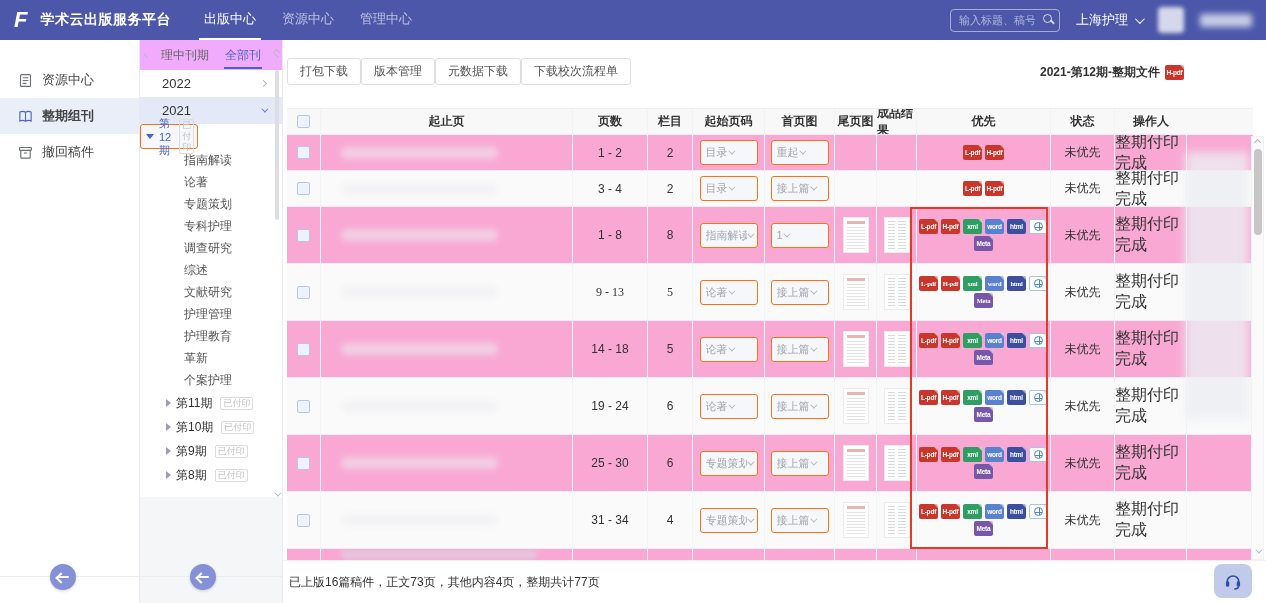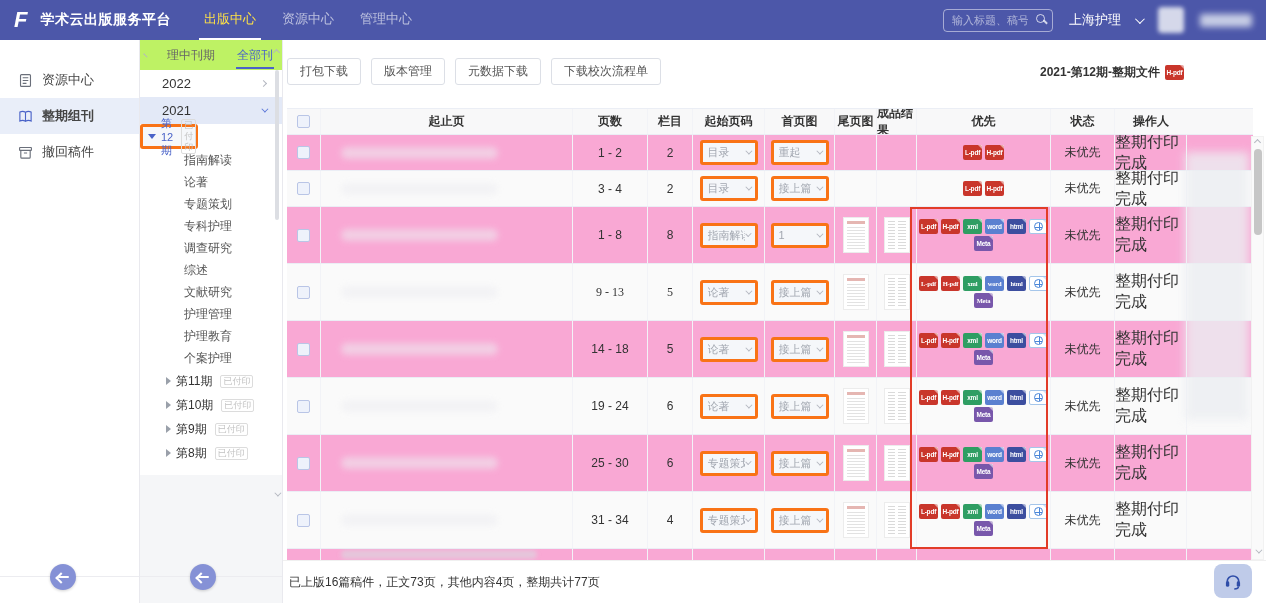--- a/index.html
+++ b/index.html
@@ -5,28 +5,28 @@
   *{margin:0;padding:0;box-sizing:border-box}
   body{font-family:"Liberation Sans","DejaVu Sans",sans-serif;background:#fff}
   .page{position:relative;width:1266px;height:603px;background:#fff;overflow:hidden;font-size:12px;color:#333}
 
   
   .topbar{position:absolute;left:0;top:0;width:100%;height:40px;background:#4c57a9;display:flex;align-items:center;color:#fff;z-index:10}
   .logo{margin:0 13px 0 14px;font-weight:800;font-size:22px;font-style:italic;line-height:40px}
   .brand{font-size:14px;font-weight:bold;margin-right:28px;letter-spacing:.5px}
   .nav{display:flex;height:40px}
   .nav-item{padding:0 5px;margin-right:16px;line-height:37px;font-size:13px;color:rgba(255,255,255,.62);cursor:pointer;border-bottom:2px solid transparent}
-  .nav-item.active{color:#fde047;border-bottom-color:#fff}
+  .nav-item.active{color:#ffffff;border-bottom-color:#fff}
   .top-right{margin-left:auto;display:flex;align-items:center;gap:16px;margin-right:14px}
   .search{position:relative}
   .search input{width:110px;height:23px;background:transparent;border:1px solid rgba(255,255,255,.5);border-radius:4px;color:#fff;font-size:11px;padding:0 24px 0 8px;outline:none;font-family:inherit}
   .search input::placeholder{color:rgba(255,255,255,.55)}
   .mag{position:absolute;right:8px;top:5px;width:9px;height:9px;border:1.5px solid rgba(255,255,255,.75);border-radius:50%}
   .mag::after{content:"";position:absolute;width:5px;height:1.5px;background:rgba(255,255,255,.75);transform:rotate(45deg);right:-4px;bottom:-1px}
-  .journal{display:flex;align-items:center;gap:14px;font-size:13px;cursor:pointer}
+  .journal{display:flex;align-items:center;gap:7px;font-size:13px;cursor:pointer}
   .avatar{width:26px;height:26px;border-radius:4px;background:#e4e7f2;filter:blur(2px);opacity:.9}
   .uname{width:52px;height:13px;border-radius:2px;background:#dde2f0;filter:blur(3px);opacity:.85}
 
   
   .chev{display:inline-block;width:6px;height:6px;border-right:1.4px solid #b3b7c0;border-bottom:1.4px solid #b3b7c0}
   .chev.white{border-color:#fff;width:7px;height:7px}
   .chev.downc{transform:rotate(45deg) translateY(-2px)}
   .chev.rightc{transform:rotate(-45deg)}
   .chev.leftc{transform:rotate(135deg)}
   .chev.upc{transform:rotate(-135deg)}
@@ -42,52 +42,52 @@
   .side-item.active{background:#e9eef9;font-weight:bold}
   .side-item.active .ic{color:#4a63c8}
   .panel-footline{position:absolute;left:0;right:0;top:536px;border-top:1px solid #ececf0}
   .collapse{position:absolute;width:26px;height:26px;border-radius:50%;background:#8591d6;display:flex;align-items:center;justify-content:center;cursor:pointer;box-shadow:0 1px 3px rgba(0,0,0,.18);z-index:5}
   .arr-l{position:relative;width:11px;height:2px;background:#fff;border-radius:1px}
   .arr-l::before{content:"";position:absolute;left:-1px;top:-2.5px;width:6px;height:6px;border-left:2px solid #fff;border-bottom:2px solid #fff;transform:rotate(45deg)}
 
   
   .treep{position:absolute;left:140px;top:40px;width:143px;height:563px;background:#f5f6f8;border-right:1px solid #e9e9ee}
   .tree-white{background:#fff;padding-bottom:10px}
-  .tabs{display:flex;align-items:center;height:30px;padding:0 5px;gap:20px;background:#bef264}
+  .tabs{display:flex;align-items:center;height:30px;padding:0 5px;gap:14px;background:#f0abfc}
   .tab{font-size:12px;color:#666;padding:5px 1px 3px;border-bottom:2px solid transparent;cursor:pointer;white-space:nowrap}
   .tab.active{color:#4a63c8;border-bottom-color:#4a63c8}
   .tree-year{height:27px;display:flex;align-items:center;justify-content:space-between;padding:0 16px 0 22px;font-size:13px;color:#333;cursor:pointer}
   .tree-year.selected{background:#e3e9f7}
   .tree-year.selected .chev{border-color:#5b76d8}
   .tree-issue{height:24px;display:flex;align-items:center;padding-left:26px;gap:5px;font-size:12px;color:#333;cursor:pointer}
   .tree-issue.sel{color:#4a63c8}
   .badge{font-size:9px;color:#c2c2c2;border:1px solid #dcdcdc;border-radius:2px;padding:0 2px;line-height:11px;margin-left:3px}
   .tree-cat{height:22px;line-height:22px;padding-left:44px;font-size:12px;color:#555;cursor:pointer}
   .tsb{position:absolute;right:3px;cursor:pointer}
   .tsb-thumb{position:absolute;right:3px;top:30px;width:4px;height:150px;background:#dcdee3;border-radius:2px}
 
   
   .main{position:absolute;left:283px;top:40px;width:983px;height:563px;background:#fff}
-  .toolbar{position:absolute;left:4px;top:18px;display:flex;gap:10px}
+  .toolbar{position:absolute;left:4px;top:18px;display:flex;}
   .btn{height:27px;padding:0 12px;border:1px solid #dcdfe6;border-radius:3px;background:#fff;font-size:12px;color:#555;display:flex;align-items:center;cursor:pointer;font-family:inherit}
   .issue-file{position:absolute;right:82px;top:24px;display:flex;align-items:center;gap:5px;font-size:12px;color:#333;font-weight:bold}
 
   .tablewrap{position:absolute;left:4px;top:68px;width:966px}
   .trow{display:grid;grid-template-columns:34px 252px 75px 45px 72px 70px 42px 40px 134px 64px 72px 66px;align-items:center;border-bottom:1px solid #ebeef5;background:#f9a8d4}
   .trow.alt{background:#fafafa}
   .trow .cell{display:flex;align-items:center;justify-content:center;height:100%;border-right:1px solid #f2f3f7;overflow:hidden;font-size:12px;color:#333}
   .trow .cell:last-child{border-right:none}
   .thead{height:27px;background:#f8f8f9;border-top:1px solid #ebeef5}
   .thead .cell{font-weight:bold;color:#333}
   .cell.status-c{font-size:16px}
   .cell.info{justify-content:flex-start;padding-left:20px;position:relative}
   .blob{width:68%;height:12px;background:#ededf1;border-radius:6px;filter:blur(3px);opacity:.55}
   .blob.dark{width:85%;height:9px;background:#d9d9e0;opacity:.6;filter:blur(2px)}
   .cb{width:13px;height:13px;border:1px solid #b9c5e6;background:#eef2fb;border-radius:2px;cursor:pointer;flex:none}
-  .sel{width:58px;height:25px;background:#f5f7fa;border:3px solid #f97316;border-radius:3px;display:flex;align-items:center;justify-content:space-between;padding:0 5px;color:#a2a7b0;font-size:11px;cursor:pointer}
+  .sel{width:58px;height:25px;background:#f5f7fa;border:1px solid #f97316;border-radius:3px;display:flex;align-items:center;padding:0 5px;color:#a2a7b0;font-size:11px;cursor:pointer}
   .sel .sel-t{white-space:nowrap;overflow:hidden}
   .thumb{width:26px;height:36px;background:#fff;border:1px solid #ececec;position:relative;cursor:pointer;flex:none}
   .thumb .bar{position:absolute;left:3px;right:3px;top:3px;height:3px;background:#e5b6b2}
   .thumb.first .lines{position:absolute;left:3px;right:3px;top:9px;bottom:3px;background:repeating-linear-gradient(#e2e2e2 0 1px,transparent 1px 3px)}
   .thumb.last .lines2{position:absolute;left:3px;right:3px;top:3px;bottom:3px}
   .thumb.last .lines2::before,.thumb.last .lines2::after{content:"";position:absolute;top:0;bottom:0;width:44%;background:repeating-linear-gradient(#dadada 0 1px,transparent 1px 3px)}
   .thumb.last .lines2::before{left:0}
   .thumb.last .lines2::after{right:0}
   .outs{display:flex;flex-direction:column;align-items:center;gap:2px}
   .oline{display:flex;gap:3px;align-items:center}
@@ -203,20 +203,21 @@
           </div>
           <div class="tree-cat">指南解读</div>
           <div class="tree-cat">论著</div>
           <div class="tree-cat">专题策划</div>
           <div class="tree-cat">专科护理</div>
           <div class="tree-cat">调查研究</div>
           <div class="tree-cat">综述</div>
           <div class="tree-cat">文献研究</div>
           <div class="tree-cat">护理管理</div>
           <div class="tree-cat">护理教育</div>
+          <div class="tree-cat">革新</div>
           <div class="tree-cat">个案护理</div>
           <div class="tree-issue">
             <span class="caret right"></span>
             <span>第11期</span>
             <span class="badge">已付印</span>
           </div>
           <div class="tree-issue">
             <span class="caret right"></span>
             <span>第10期</span>
             <span class="badge">已付印</span>

